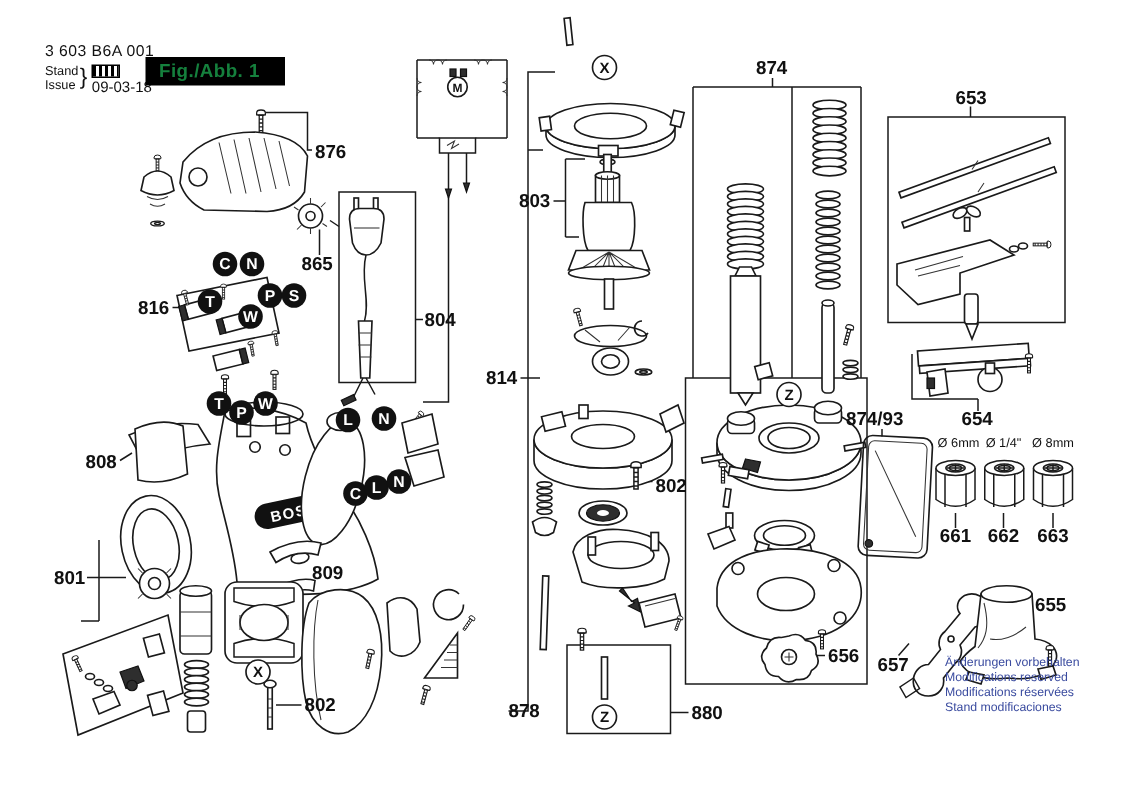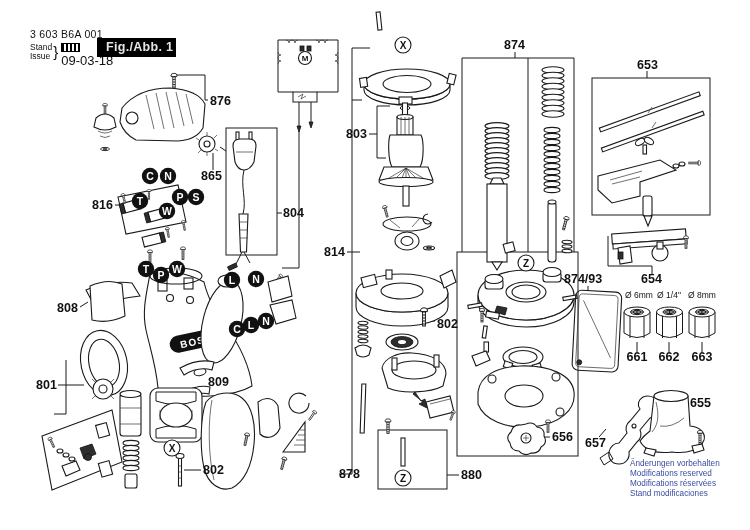--- a/index.html
+++ b/index.html
@@ -1,20 +1,20 @@
 <!DOCTYPE html>
 <html><head>
 <meta charset="utf-8">
 <style>
   html,body{margin:0;padding:0}
   body{width:750px;height:530px;position:relative;background:#fff;
        font-family:"Liberation Sans",sans-serif;color:#111;overflow:hidden}
   .abs{position:absolute}
-  #fig-label{background:#000;color:#e5e5e5;font-weight:bold;font-size:12.5px;
-             padding:2px 3px 3px 9px;letter-spacing:.3px}
+  #fig-label{background:#000;color:#15803d;font-weight:bold;font-size:12.5px;
+             padding:2px 17px 3px 9px;letter-spacing:.3px}
   svg text{font-family:"Liberation Sans",sans-serif}
   .co{font-size:12.5px;font-weight:bold;fill:#111}
   .sz{font-size:8.5px;fill:#111;text-anchor:middle}
   .bl{font-size:10.5px;font-weight:bold;fill:#fff;text-anchor:middle}
   .blk{font-size:10px;font-weight:bold;fill:#111;text-anchor:middle}
   .bm{font-size:8px;font-weight:bold;fill:#111;text-anchor:middle}
   .ln{stroke:#1a1a1a;stroke-width:1;fill:none}
   .thin{stroke:#333;stroke-width:.7;fill:none}
   .pt{stroke:#1a1a1a;stroke-width:1.1;fill:#fff}
   .ptn{stroke:#1a1a1a;stroke-width:1.1;fill:none}
@@ -28,21 +28,21 @@
 <div class="abs" style="left:30px;top:28px">
   <div style="font-size:10.5px;letter-spacing:.3px">3 603 B6A 001</div>
   <div style="display:flex;margin-top:3px">
     <div style="font-size:8.5px;line-height:9px">
       <div>Stand</div>
       <div>Issue</div>
     </div>
     <div style="font-size:15px;margin:0 3px 0 1px;font-weight:normal">}</div>
     <div>
       <div class="stamp"></div>
-      <div style="font-size:13px">09-03-18</div>
+      <div style="font-size:10px">09-03-18</div>
     </div>
   </div>
 </div>
 <div id="fig-label" class="abs" style="left:97px;top:38px">Fig./Abb. 1</div>
 
 <svg class="abs" style="left:0;top:0" width="750" height="530" viewBox="0 0 750 530">
 <defs>
   <pattern id="pdots" width="6" height="6" patternUnits="userSpaceOnUse">
     <rect width="6" height="6" fill="#fff"></rect>
         <circle cx="2" cy="2" r=".9" fill="#555"></circle>
@@ -567,18 +567,18 @@
   <text class="co" x="585" y="447">657</text>
   <text class="co" x="637" y="361" text-anchor="middle">661</text>
   <text class="co" x="669" y="361" text-anchor="middle">662</text>
   <text class="co" x="702" y="361" text-anchor="middle">663</text>
   <text class="sz" x="639" y="298">Ø 6mm</text>
   <text class="sz" x="669" y="298">Ø 1/4"</text>
   <text class="sz" x="702" y="298">Ø 8mm</text>
 </g>
 </svg>
 
-<div class="abs" style="left:630px;top:459px;font-size:8.2px;line-height:10px;color:#3a4b9f">
+<div class="abs" style="left:630px;top:437px;font-size:8.2px;line-height:10px;color:#3a4b9f">
   <div>Änderungen vorbehalten</div>
   <div>Modifications reserved</div>
   <div>Modifications réservées</div>
   <div>Stand modificaciones</div>
 </div>
 
 </body></html>

